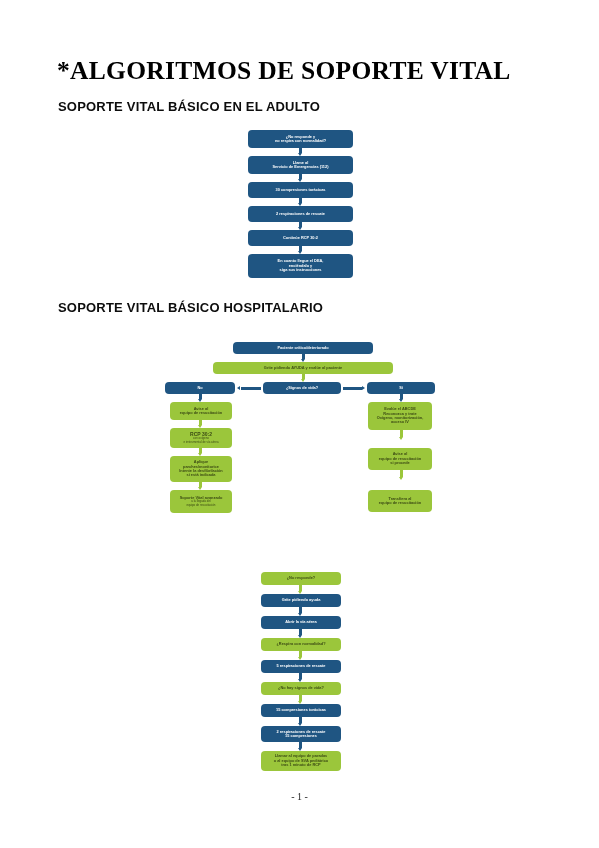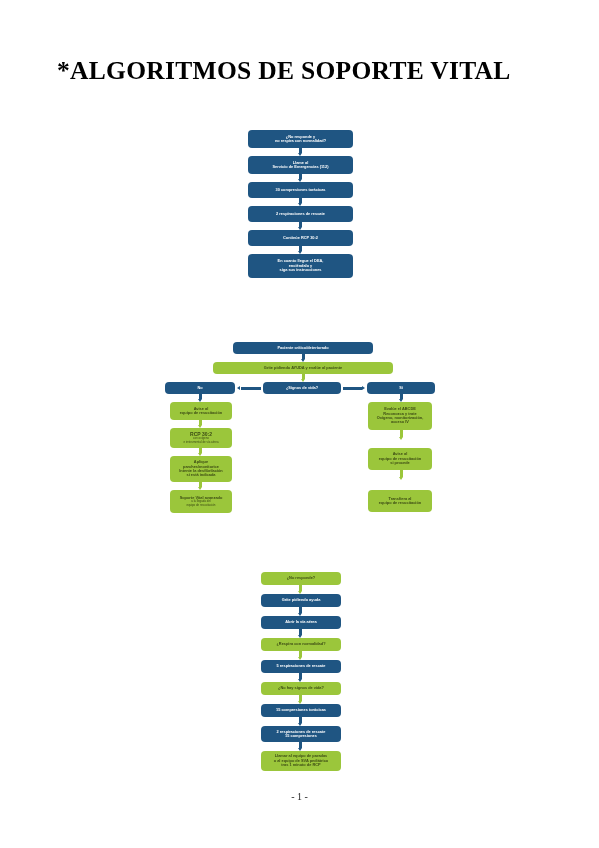--- a/index.html
+++ b/index.html
@@ -140,20 +140,21 @@
   .arrow-h.right .shaft { left: 0; right: 3.5px; background: #1F5582; }
   .arrow-h.right .head  { right: 0; border-left: 3.5px solid #1F5582; }
 </style>
 </head>
 <body>
 
 <div class="page">
 
   <div class="doc-title">*ALGORITMOS DE SOPORTE VITAL</div>
 
+  <div class="section-heading" id="heading-adult">SOPORTE VITAL BÁSICO EN EL ADULTO</div>
 
   <div class="flow" id="flow-adult" style="left:248px; top:130px; width:105px; height:160px;">
 
     <div class="node blue" style="left:0; top:0; width:105px; height:18px;">
       <span class="txt">¿No responde y<br>no respira con normalidad?</span>
     </div>
     <div class="arrow-v blue" style="left:50px; top:18px; height:8px;">
         <i class="shaft"></i>
         <i class="head"></i>
       </div>
@@ -188,20 +189,21 @@
     <div class="arrow-v blue" style="left:50px; top:116px; height:8px;">
         <i class="shaft"></i>
         <i class="head"></i>
       </div>
 
     <div class="node blue" style="left:0; top:124px; width:105px; height:24px;">
       <span class="txt">En cuanto llegue el DEA,<br>enciéndalo y<br>siga sus instrucciones</span>
     </div>
   </div>
 
+  <div class="section-heading" id="heading-hospital">SOPORTE VITAL BÁSICO HOSPITALARIO</div>
 
   <div class="flow" id="flow-hospital" style="left:165px; top:340px; width:270px; height:195px;">
 
     <div class="node blue" style="left:68px; top:2px; width:140px; height:12px;">
       <span class="txt">Paciente crítico/deteriorado</span>
     </div>
     <div class="arrow-v blue" style="left:136px; top:14px; height:8px;">
         <i class="shaft"></i>
         <i class="head"></i>
       </div>

